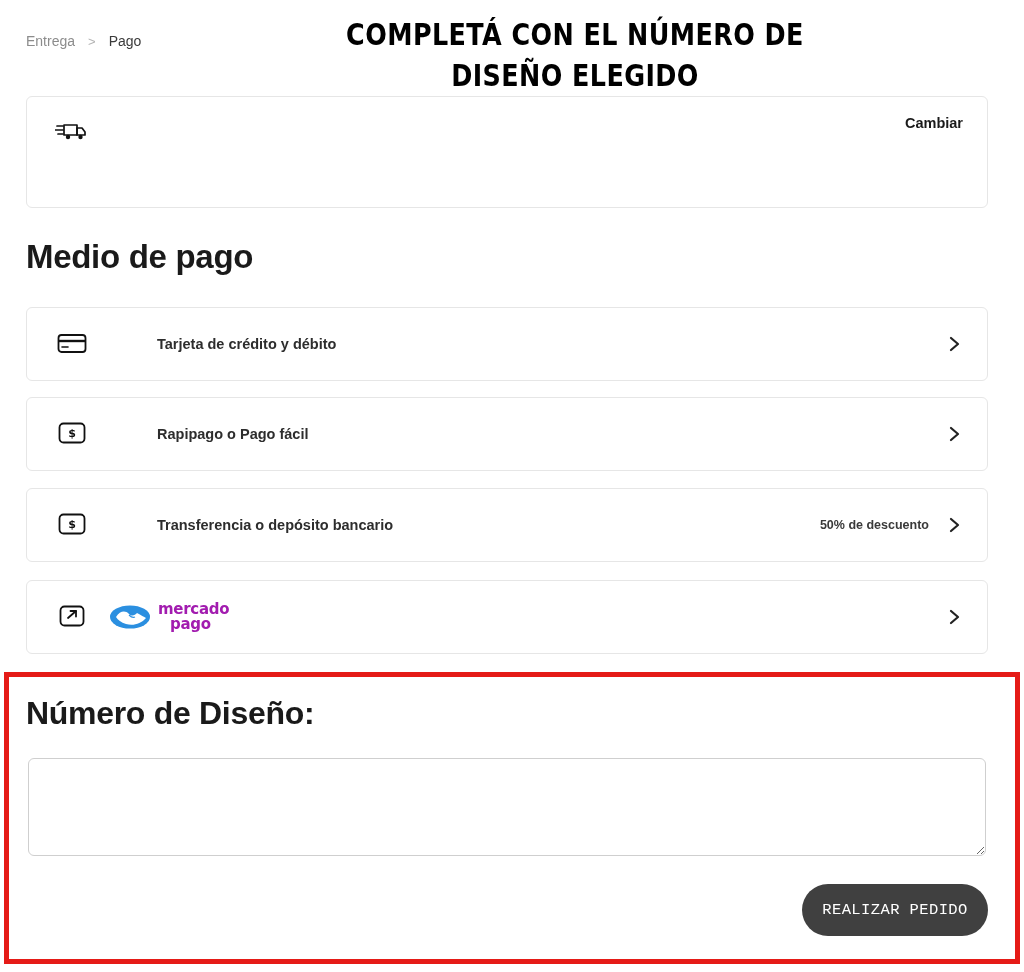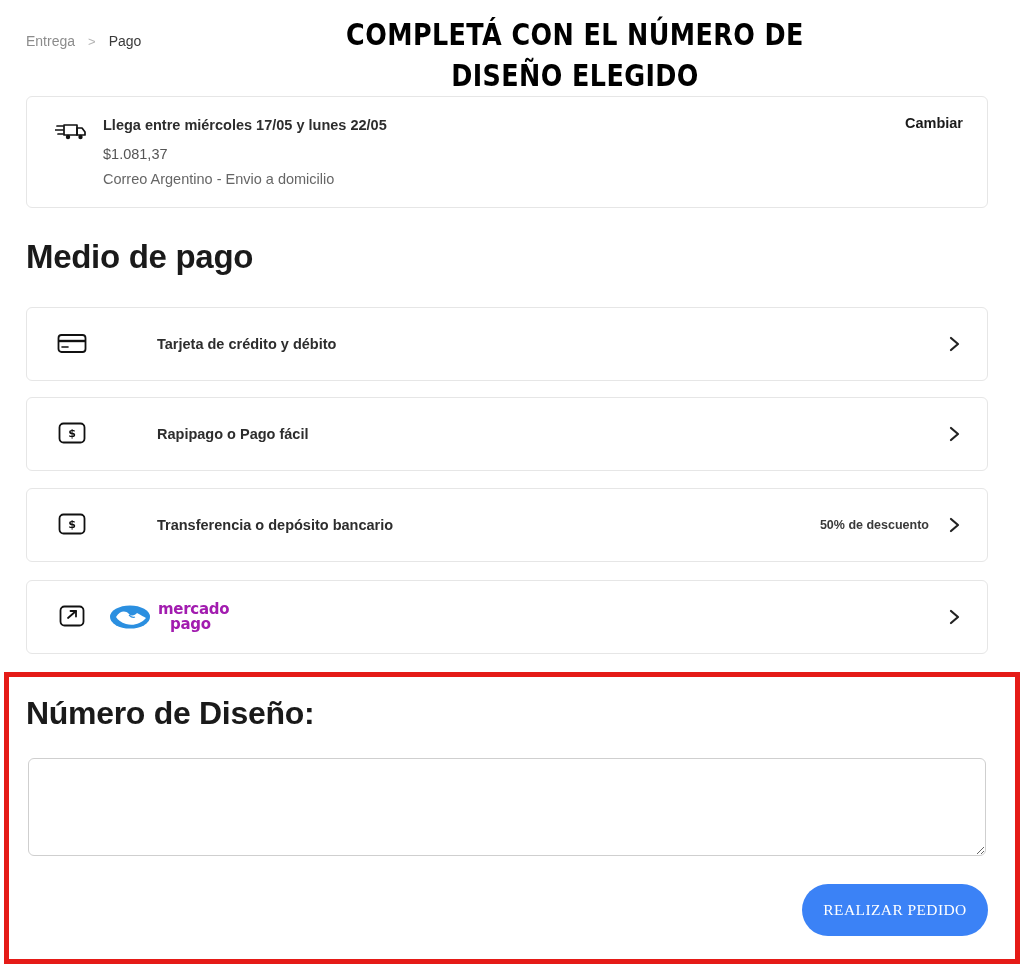--- a/index.html
+++ b/index.html
@@ -233,23 +233,23 @@
   }
 
   .order-button {
     position: absolute;
     right: 36px;
     top: 884px;
     width: 186px;
     height: 52px;
     border: none;
     border-radius: 26px;
-    background: #3b82f6;
+    background: #404040;
     color: #ffffff;
-    font-family: Liberation Serif, serif;
+    font-family: Liberation Mono, monospace;
     font-size: 15.5px;
     letter-spacing: 0.4px;
     cursor: pointer;
   }
 </style>
 </head>
 <body>
 
 <div class="breadcrumb">
   <span>Entrega</span>
@@ -267,25 +267,20 @@
     <svg viewBox="0 0 32 26" width="32" height="26" fill="none" stroke="#111" stroke-width="1.7" stroke-linecap="round" stroke-linejoin="round">
       <path d="M9 8 H22 V18 H9 Z"></path>
       <path d="M22 11 H27 L30 15 V18 H22 Z"></path>
       <circle cx="13" cy="20" r="2.2" fill="#111" stroke="none"></circle>
       <circle cx="25.5" cy="20" r="2.2" fill="#111" stroke="none"></circle>
       <path d="M2 9 H8"></path>
       <path d="M0 13 H8"></path>
       <path d="M3 17 H8"></path>
     </svg>
   </span>
-  <div class="delivery-text">
-    <div class="delivery-title">Llega entre miércoles 17/05 y lunes 22/05</div>
-    <div class="delivery-price">$1.081,37</div>
-    <div class="delivery-method">Correo Argentino - Envio a domicilio</div>
-  </div>
   <div class="change-link">Cambiar</div>
 </div>
 
 <div class="section-title">Medio de pago</div>
 
 <div class="card pay-row r1">
   <span class="pay-icon">
     <svg viewBox="0 0 30 24" width="30" height="24" fill="none" stroke="#111" stroke-width="1.8" stroke-linejoin="round">
       <rect x="1.5" y="4" width="27" height="17" rx="3"></rect>
       <path d="M1.5 10 H28.5" stroke-width="2.4"></path>

